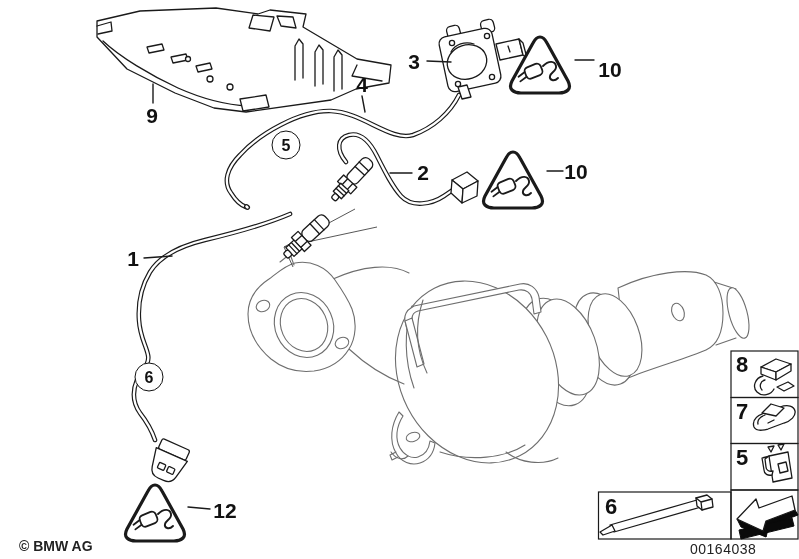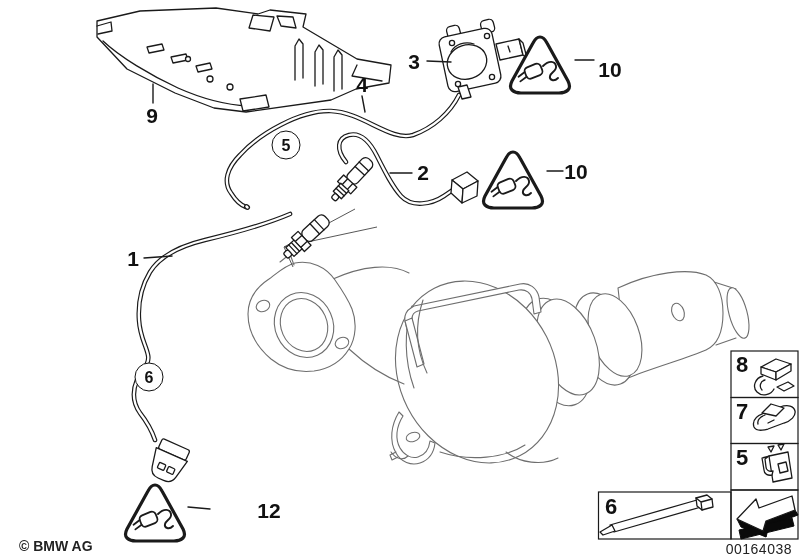--- a/index.html
+++ b/index.html
@@ -27,21 +27,21 @@
   .circle-num{
     position:absolute;transform:translate(-50%,-50%);
     width:29px;height:29px;border:1.8px solid #111;border-radius:50%;
     background:#fff;display:flex;align-items:center;justify-content:center;
     font-weight:bold;font-size:16px;color:#111;cursor:pointer;box-sizing:border-box;
   }
   .legnum{
     position:absolute;font-weight:bold;font-size:22px;color:#111;line-height:1;cursor:pointer;
   }
   .copyright{position:absolute;left:19px;top:538px;font-weight:bold;font-size:14px;color:#222;}
-  .imgno{position:absolute;left:690px;top:541px;width:102px;text-align:right;
+  .imgno{position:absolute;left:690px;top:541px;width:102px;
     font-size:14px;color:#222;letter-spacing:.5px;}
 </style>
 </head>
 <body>
 
 <div class="stage">
 
   <svg width="799" height="559" viewBox="0 0 799 559">
     <defs>
       <g id="warn-tri">
@@ -236,21 +236,21 @@
     </g>
   </svg>
 
   <div class="num" style="left:133px;top:258px;">1</div>
   <div class="num" style="left:423px;top:172px;">2</div>
   <div class="num" style="left:414px;top:61px;">3</div>
   <div class="num" style="left:362px;top:84px;">4</div>
   <div class="num" style="left:152px;top:115px;">9</div>
   <div class="num" style="left:610px;top:69px;">10</div>
   <div class="num" style="left:576px;top:171px;">10</div>
-  <div class="num" style="left:225px;top:510px;margin-left:44px;">12</div>
+  <div class="num" style="left:225px;top:510px;">12</div>
 
   <div class="circle-num" style="left:286px;top:145px;">5</div>
   <div class="circle-num" style="left:149px;top:377px;">6</div>
 
   <div class="legnum" style="left:736px;top:354px;">8</div>
   <div class="legnum" style="left:736px;top:401px;">7</div>
   <div class="legnum" style="left:736px;top:447px;">5</div>
   <div class="legnum" style="left:605px;top:496px;">6</div>
 
   <div class="copyright">© BMW AG</div>

